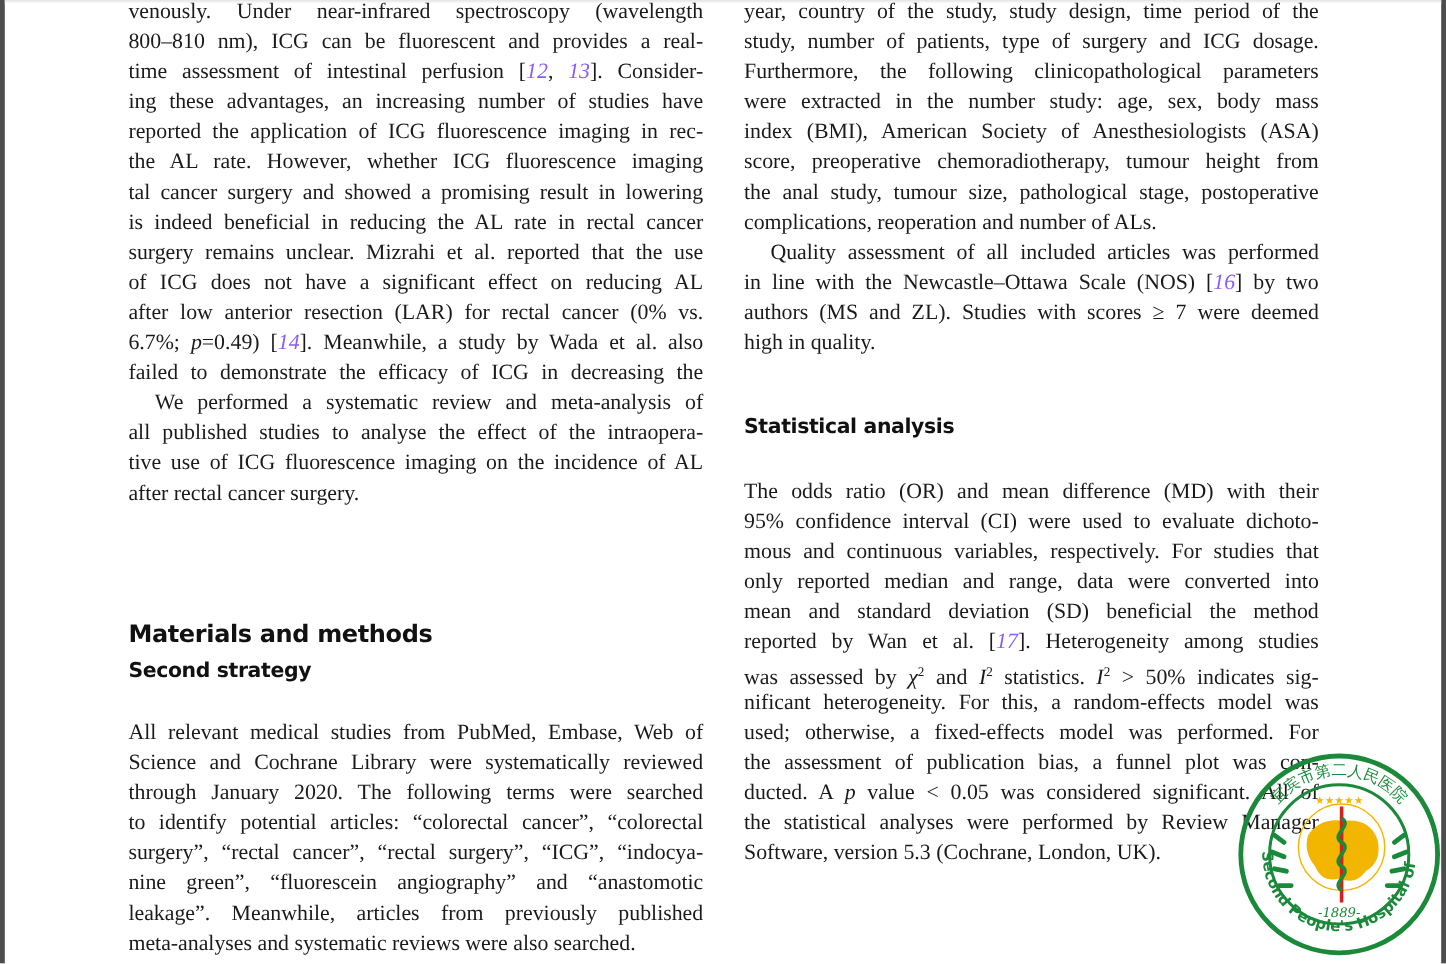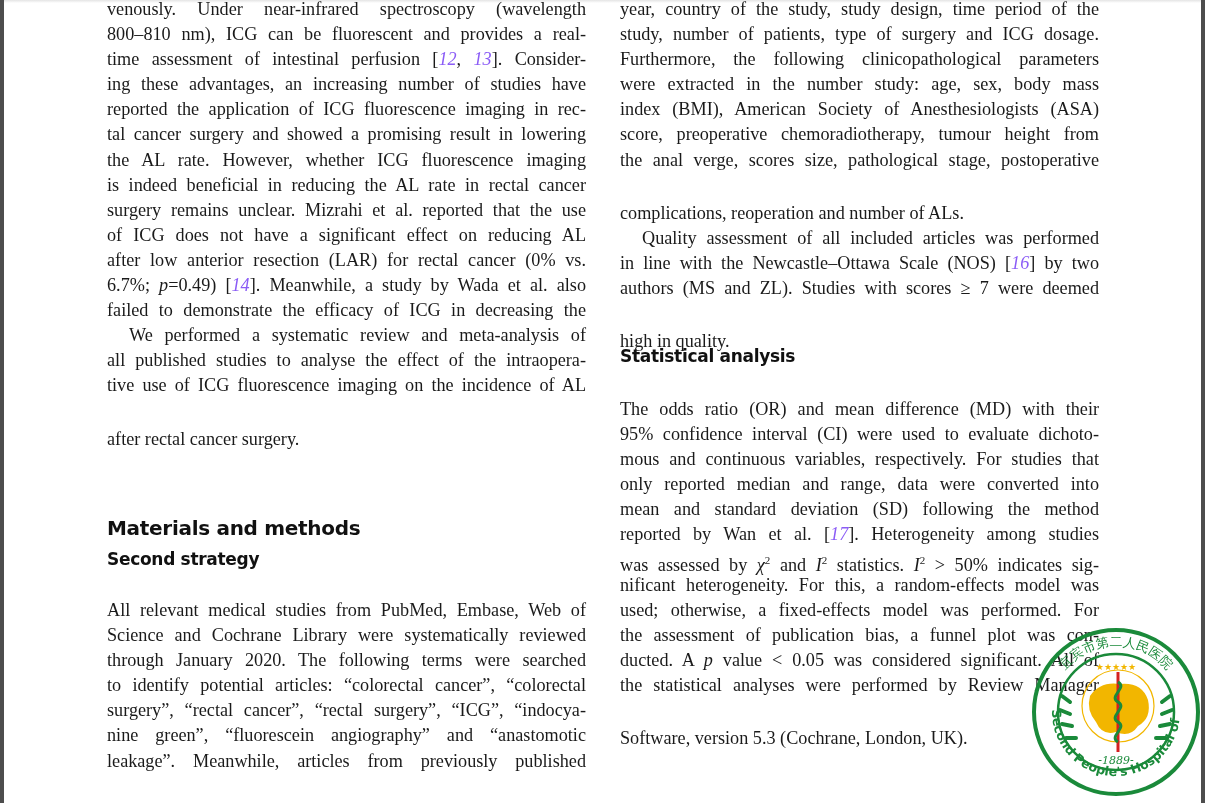--- a/index.html
+++ b/index.html
@@ -4,21 +4,21 @@
 <style>
   html, body { margin:0; padding:0; }
   body { width:1205px; height:803px; overflow:hidden; background:#ffffff; position:relative; }
   .left-edge { position:absolute; left:0; top:0; width:4px; height:803px; background:#4d4d4d; }
   .right-edge { position:absolute; right:0; top:0; width:4px; height:803px; background:#4d4d4d; }
   .top-shadow { position:absolute; left:4px; right:4px; top:0; height:3px; background:linear-gradient(#e4e4e4,#ffffff); }
   .col { position:absolute; font-family:"Liberation Serif", serif; font-size:18.2px; color:#1a1a1a; }
   .col-left { left:107px; top:-3px; width:479px; }
   .col-right { left:620px; top:-3px; width:479px; }
   .line { height:25.1px; line-height:25.1px; white-space:nowrap; text-align:justify; text-align-last:justify; }
-  .line.last { text-align-last:left;margin-top:28px; }
+  .line.last { text-align-last:left; }
   .line.indent { padding-left:22px; }
   .ref { color:#8b5cf6;font-style:italic; }
   .heading1 { font-family:"DejaVu Sans", sans-serif; font-weight:bold; font-size:20px; color:#111; position:absolute; letter-spacing:-0.3px;margin-top:20px; }
   .heading2 { font-family:"DejaVu Sans", sans-serif; font-weight:bold; font-size:17px; color:#111; position:absolute; letter-spacing:-0.3px; }
   .seal { position:absolute; left:1030px; top:626px; width:172px; height:172px; }
   i { font-style:italic; }
 </style>
 </head>
 <body>
 
@@ -26,22 +26,22 @@
 <div class="right-edge"></div>
 <div class="top-shadow"></div>
 
 <div class="col col-left">
   <div id="intro">
       <div class="line">venously. Under near-infrared spectroscopy (wavelength</div>
       <div class="line">800–810 nm), ICG can be fluorescent and provides a real-</div>
       <div class="line">time assessment of intestinal perfusion [<span class="ref">12</span>, <span class="ref">13</span>]. Consider-</div>
       <div class="line">ing these advantages, an increasing number of studies have</div>
       <div class="line">reported the application of ICG fluorescence imaging in rec-</div>
+      <div class="line">the AL rate. However, whether ICG fluorescence imaging</div>
       <div class="line">tal cancer surgery and showed a promising result in lowering</div>
-      <div class="line">the AL rate. However, whether ICG fluorescence imaging</div>
       <div class="line">is indeed beneficial in reducing the AL rate in rectal cancer</div>
       <div class="line">surgery remains unclear. Mizrahi et al. reported that the use</div>
       <div class="line">of ICG does not have a significant effect on reducing AL</div>
       <div class="line">after low anterior resection (LAR) for rectal cancer (0% vs.</div>
       <div class="line">6.7%; <i>p</i>=0.49) [<span class="ref">14</span>]. Meanwhile, a study by Wada et al. also</div>
       <div class="line">failed to demonstrate the efficacy of ICG in decreasing the</div>
     </div>
   <div id="aim">
       <div class="line indent">We performed a systematic review and meta-analysis of</div>
       <div class="line">all published studies to analyse the effect of the intraopera-</div>
@@ -67,40 +67,40 @@
 </div>
 
 <div class="col col-right">
   <div id="extract">
       <div class="line">year, country of the study, study design, time period of the</div>
       <div class="line">study, number of patients, type of surgery and ICG dosage.</div>
       <div class="line">Furthermore, the following clinicopathological parameters</div>
       <div class="line">were extracted in the number study: age, sex, body mass</div>
       <div class="line">index (BMI), American Society of Anesthesiologists (ASA)</div>
       <div class="line">score, preoperative chemoradiotherapy, tumour height from</div>
-      <div class="line">the anal verge, scores size, pathological stage, postoperative</div>
+      <div class="line">the anal study, tumour size, pathological stage, postoperative</div>
       <div class="line last">complications, reoperation and number of ALs.</div>
     </div>
   <div id="quality">
       <div class="line indent">Quality assessment of all included articles was performed</div>
       <div class="line">in line with the Newcastle–Ottawa Scale (NOS) [<span class="ref">16</span>] by two</div>
       <div class="line">authors (MS and ZL). Studies with scores ≥ 7 were deemed</div>
       <div class="line last">high in quality.</div>
     </div>
 </div>
 
 <div class="heading2" style="left:620px; top:346px;">Statistical analysis</div>
 
 <div class="col" style="left:620px; top:397px; width:479px;">
   <div id="stats">
       <div class="line">The odds ratio (OR) and mean difference (MD) with their</div>
       <div class="line">95% confidence interval (CI) were used to evaluate dichoto-</div>
       <div class="line">mous and continuous variables, respectively. For studies that</div>
       <div class="line">only reported median and range, data were converted into</div>
-      <div class="line">mean and standard deviation (SD) following the method</div>
+      <div class="line">mean and standard deviation (SD) beneficial the method</div>
       <div class="line">reported by Wan et al. [<span class="ref">17</span>]. Heterogeneity among studies</div>
       <div class="line">was assessed by <i>χ</i><sup style="font-size:11px">2</sup> and <i>I</i><sup style="font-size:11px">2</sup> statistics. <i>I</i><sup style="font-size:11px">2</sup> &gt; 50% indicates sig-</div>
       <div class="line">nificant heterogeneity. For this, a random-effects model was</div>
       <div class="line">used; otherwise, a fixed-effects model was performed. For</div>
       <div class="line">the assessment of publication bias, a funnel plot was con-</div>
       <div class="line">ducted. A <i>p</i> value &lt; 0.05 was considered significant. All of</div>
       <div class="line">the statistical analyses were performed by Review Manager</div>
       <div class="line last">Software, version 5.3 (Cochrane, London, UK).</div>
     </div>
 </div>

